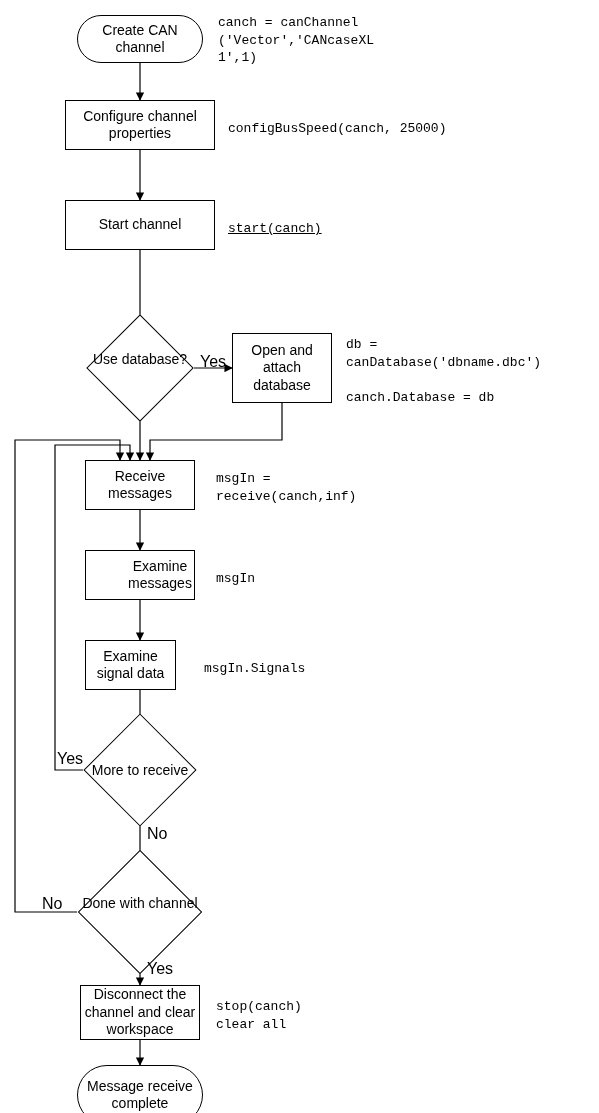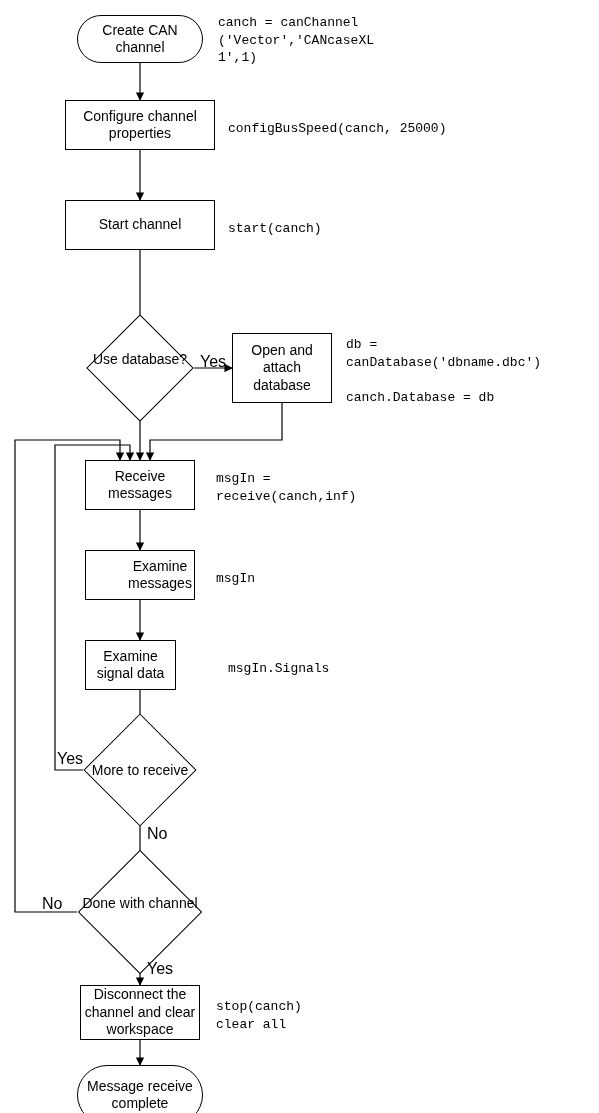--- a/index.html
+++ b/index.html
@@ -122,21 +122,21 @@
 
 <div class="node rect" style="left:65px; top:100px; width:150px; height:50px;">
   <span>Configure channel
 properties</span>
 </div>
 <div class="code" style="left:228px; top:120px;">configBusSpeed(canch, 25000)</div>
 
 <div class="node rect" style="left:65px; top:200px; width:150px; height:50px;">
   <span>Start channel</span>
 </div>
-<div class="code" style="left:228px; top:220px;">start(canch)</div>
+<div class="code" style="left:228px; top:220px;text-decoration:underline;">start(canch)</div>
 
 <div class="diamond" style="left:140px; top:368px;">
   <div class="shape" style="width:76px; height:76px; left:-38px; top:-38px;"></div>
   <div class="lbl" style="top:-17px;">
     <span>Use
 database?</span>
   </div>
 </div>
 <div class="edge-label" style="left:200px; top:353px;">Yes</div>
 
@@ -160,21 +160,21 @@
 <div class="node rect" style="left:85px; top:550px; width:110px; height:50px;padding-left:40px;">
   <span>Examine
 messages</span>
 </div>
 <div class="code" style="left:216px; top:570px;">msgIn</div>
 
 <div class="node rect" style="left:85px; top:640px; width:91px; height:50px;">
   <span>Examine signal
 data</span>
 </div>
-<div class="code" style="left:228px; top:660px;">msgIn.Signals</div>
+<div class="code" style="left:204px; top:660px;">msgIn.Signals</div>
 
 <div class="diamond" style="left:140px; top:770px;">
   <div class="shape" style="width:80px; height:80px; left:-40px; top:-40px;"></div>
   <div class="lbl" style="top:-8px;">
     <span>More to receive</span>
   </div>
 </div>
 <div class="edge-label" style="left:57px; top:750px;">Yes</div>
 <div class="edge-label" style="left:147px; top:825px;">No</div>
 

